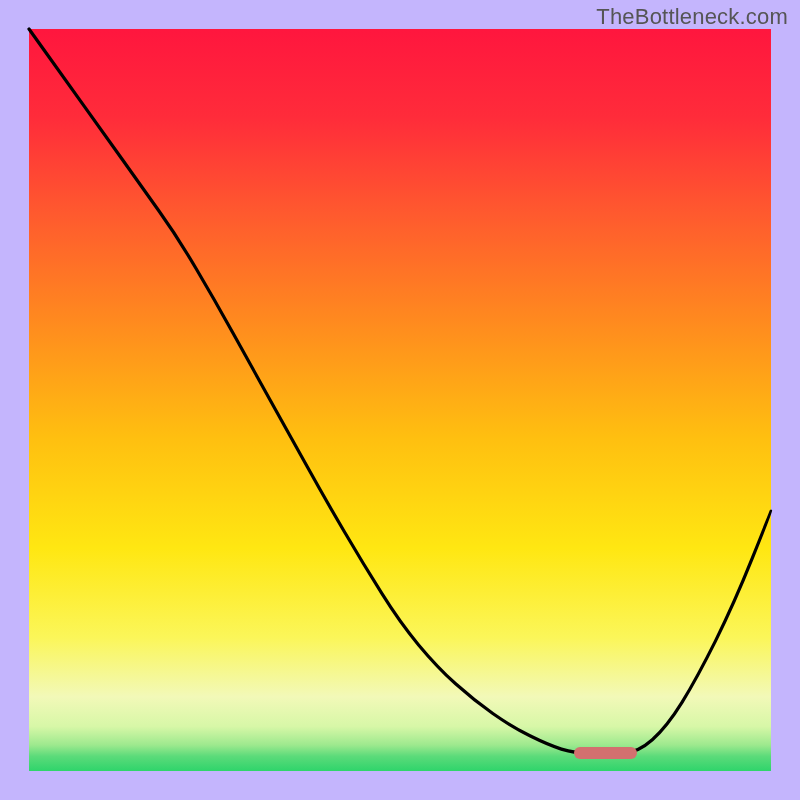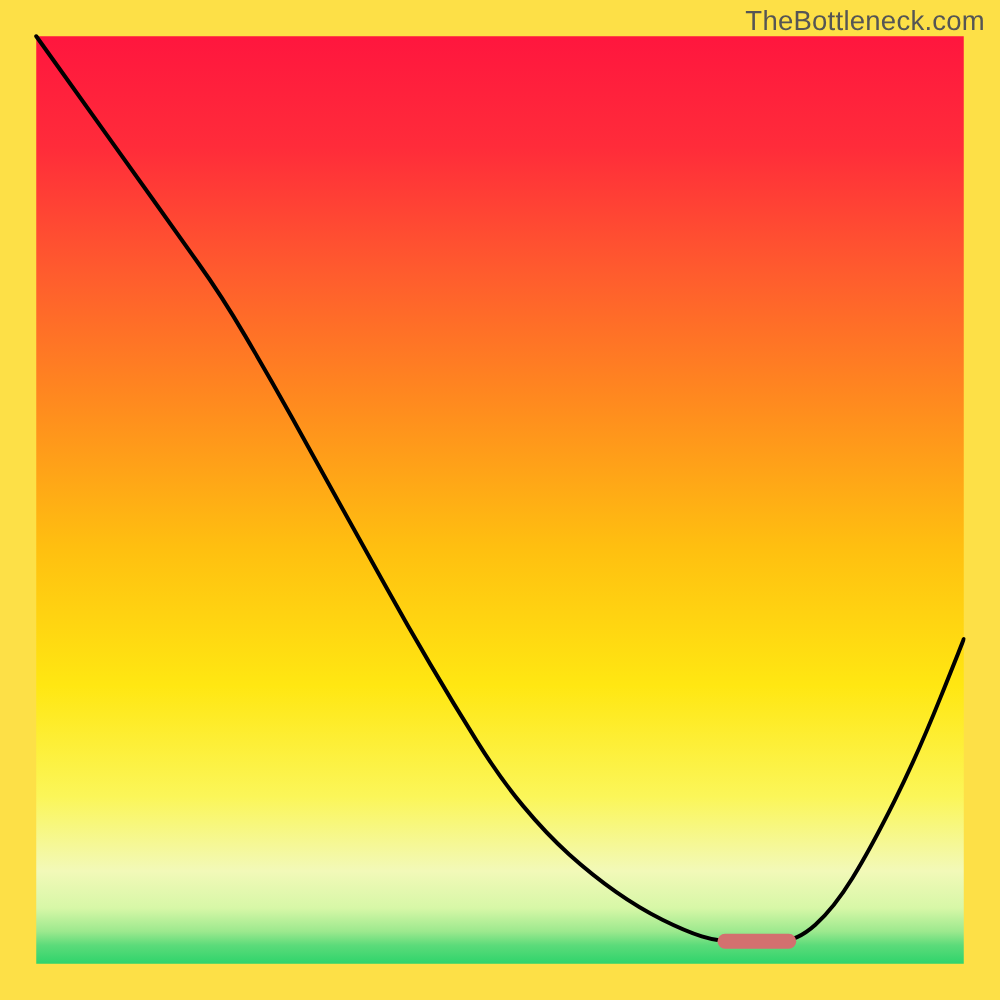--- a/index.html
+++ b/index.html
@@ -10,21 +10,21 @@
     overflow: hidden;
     background: #000;
     font-family: Arial, Helvetica, sans-serif;
   }
   .frame {
     position: absolute;
     left: 0;
     top: 0;
     width: 800px;
     height: 800px;
-    background: #fde047;
+    background: #c4b5fd;
   }
   .plot-area {
     position: absolute;
     left: 29px;
     top: 29px;
     width: 742px;
     height: 742px;
     
   }
   .watermark {

